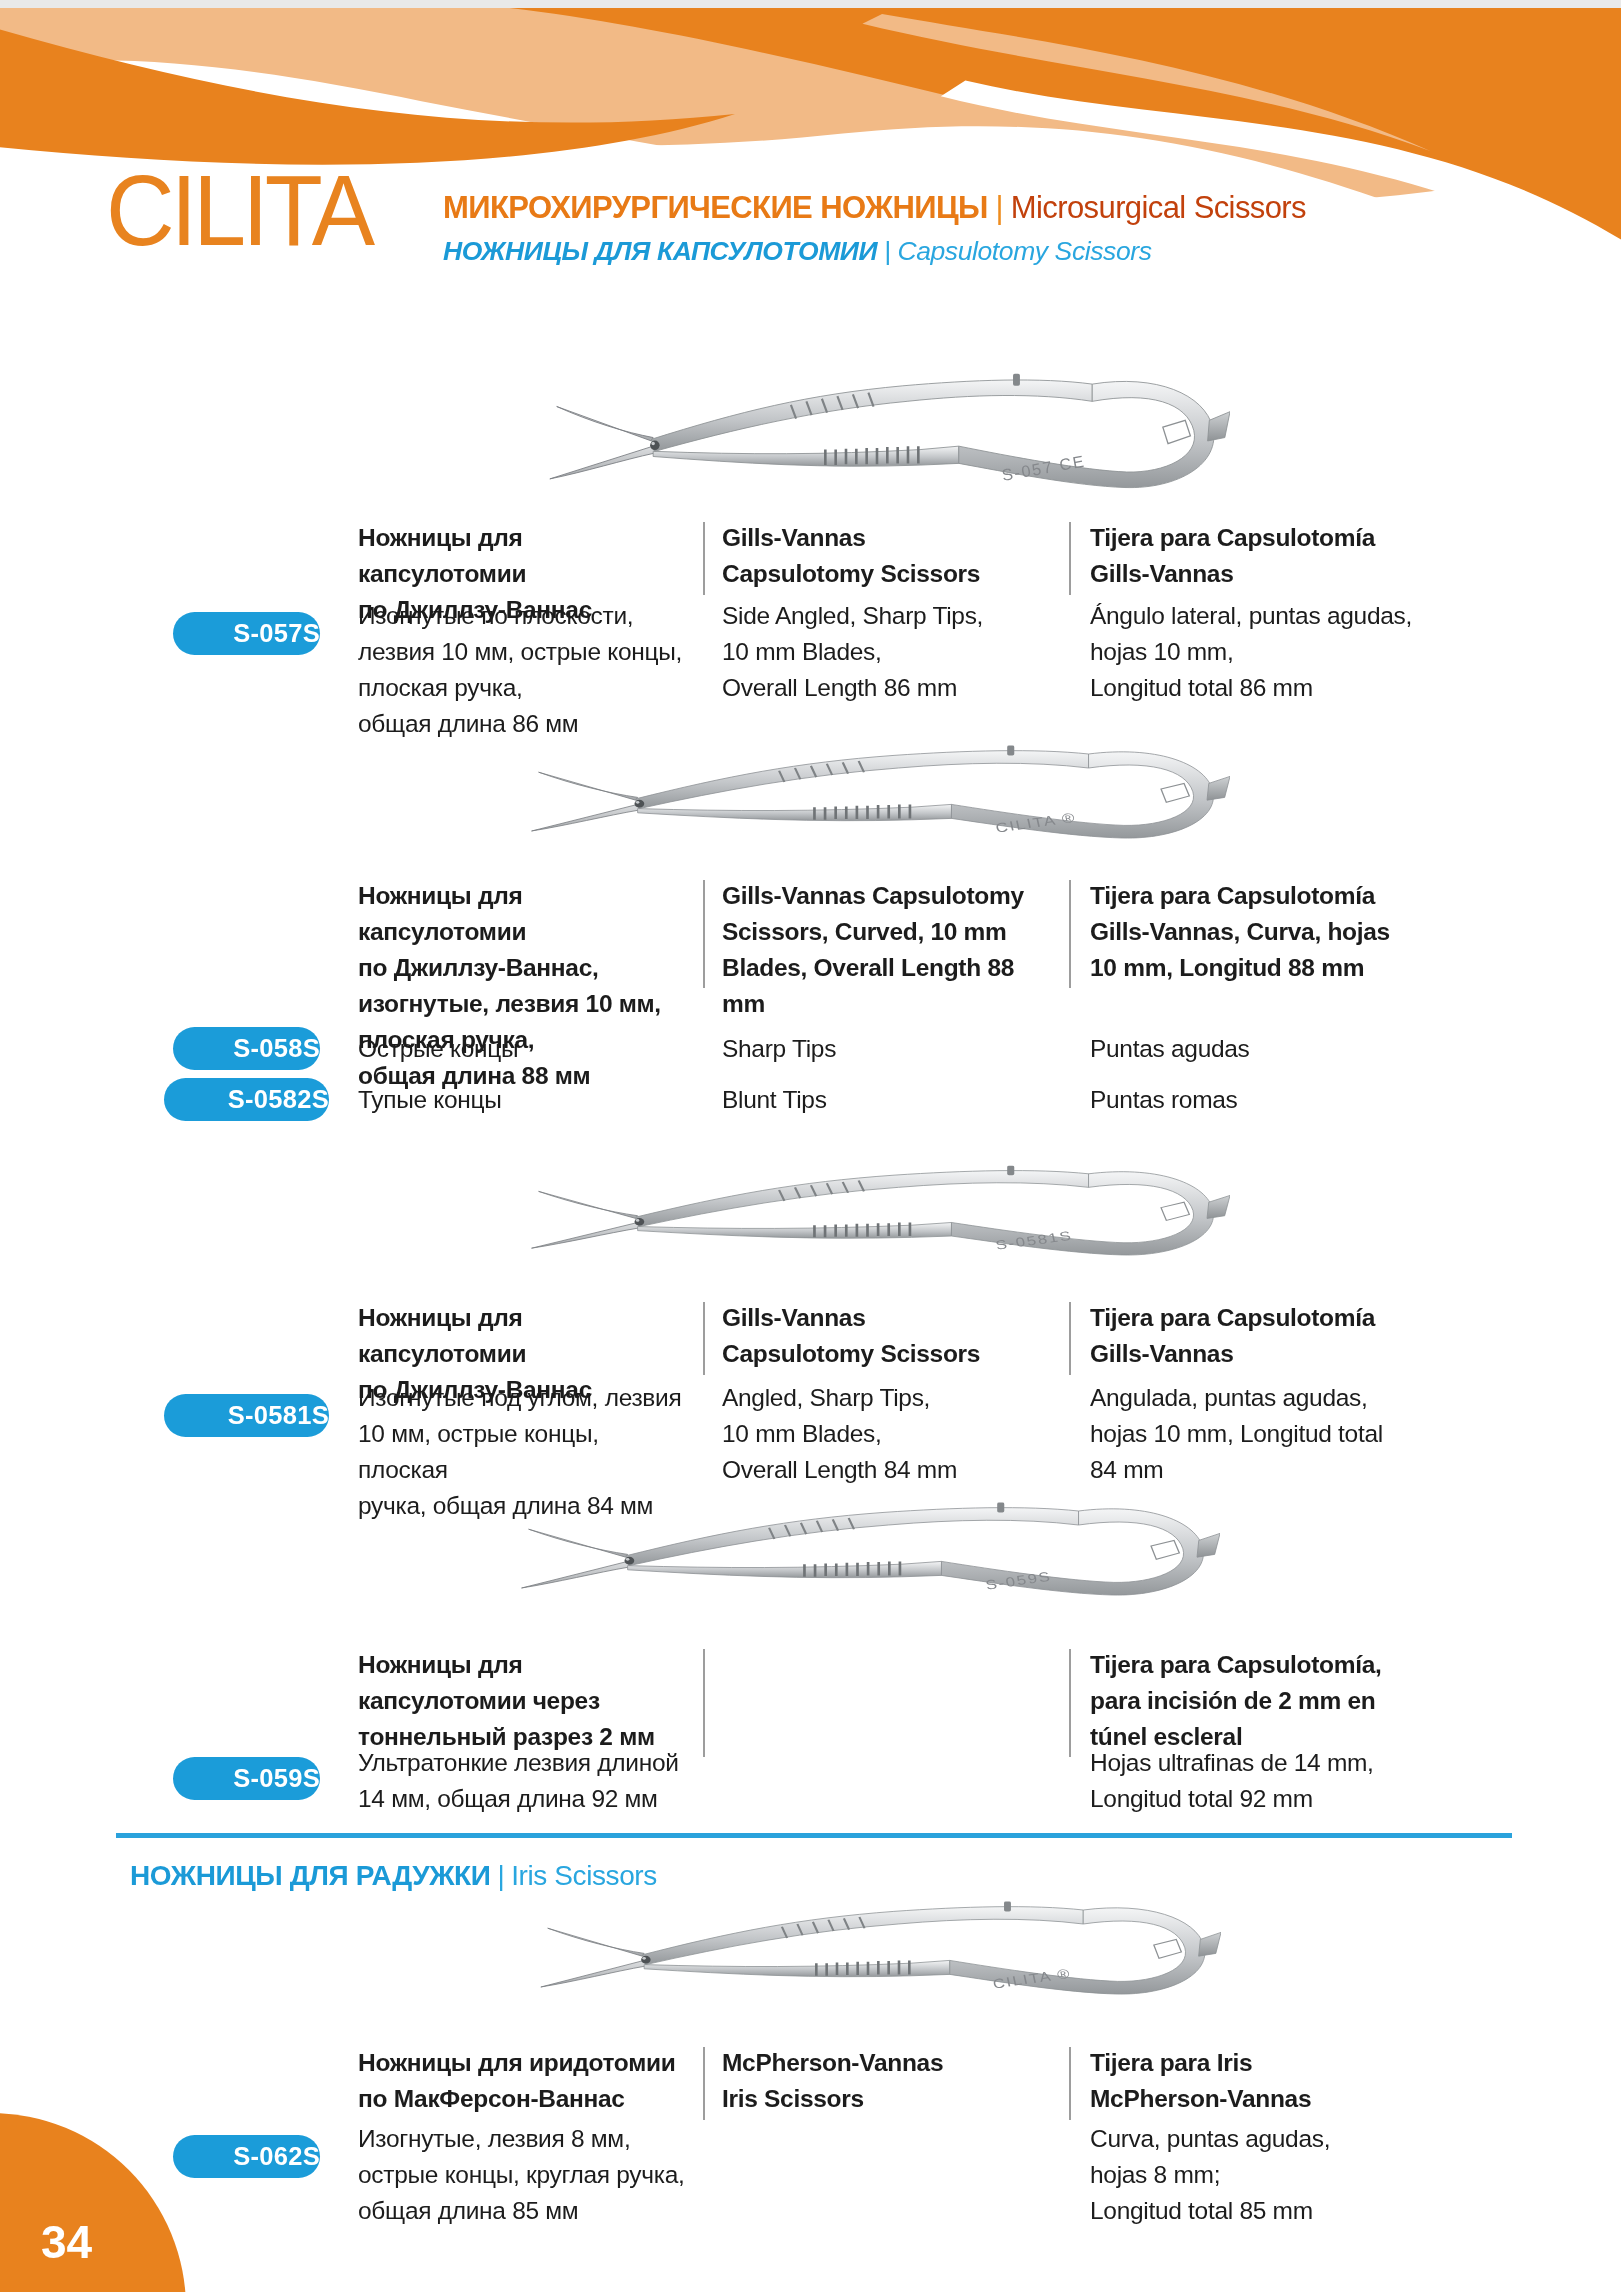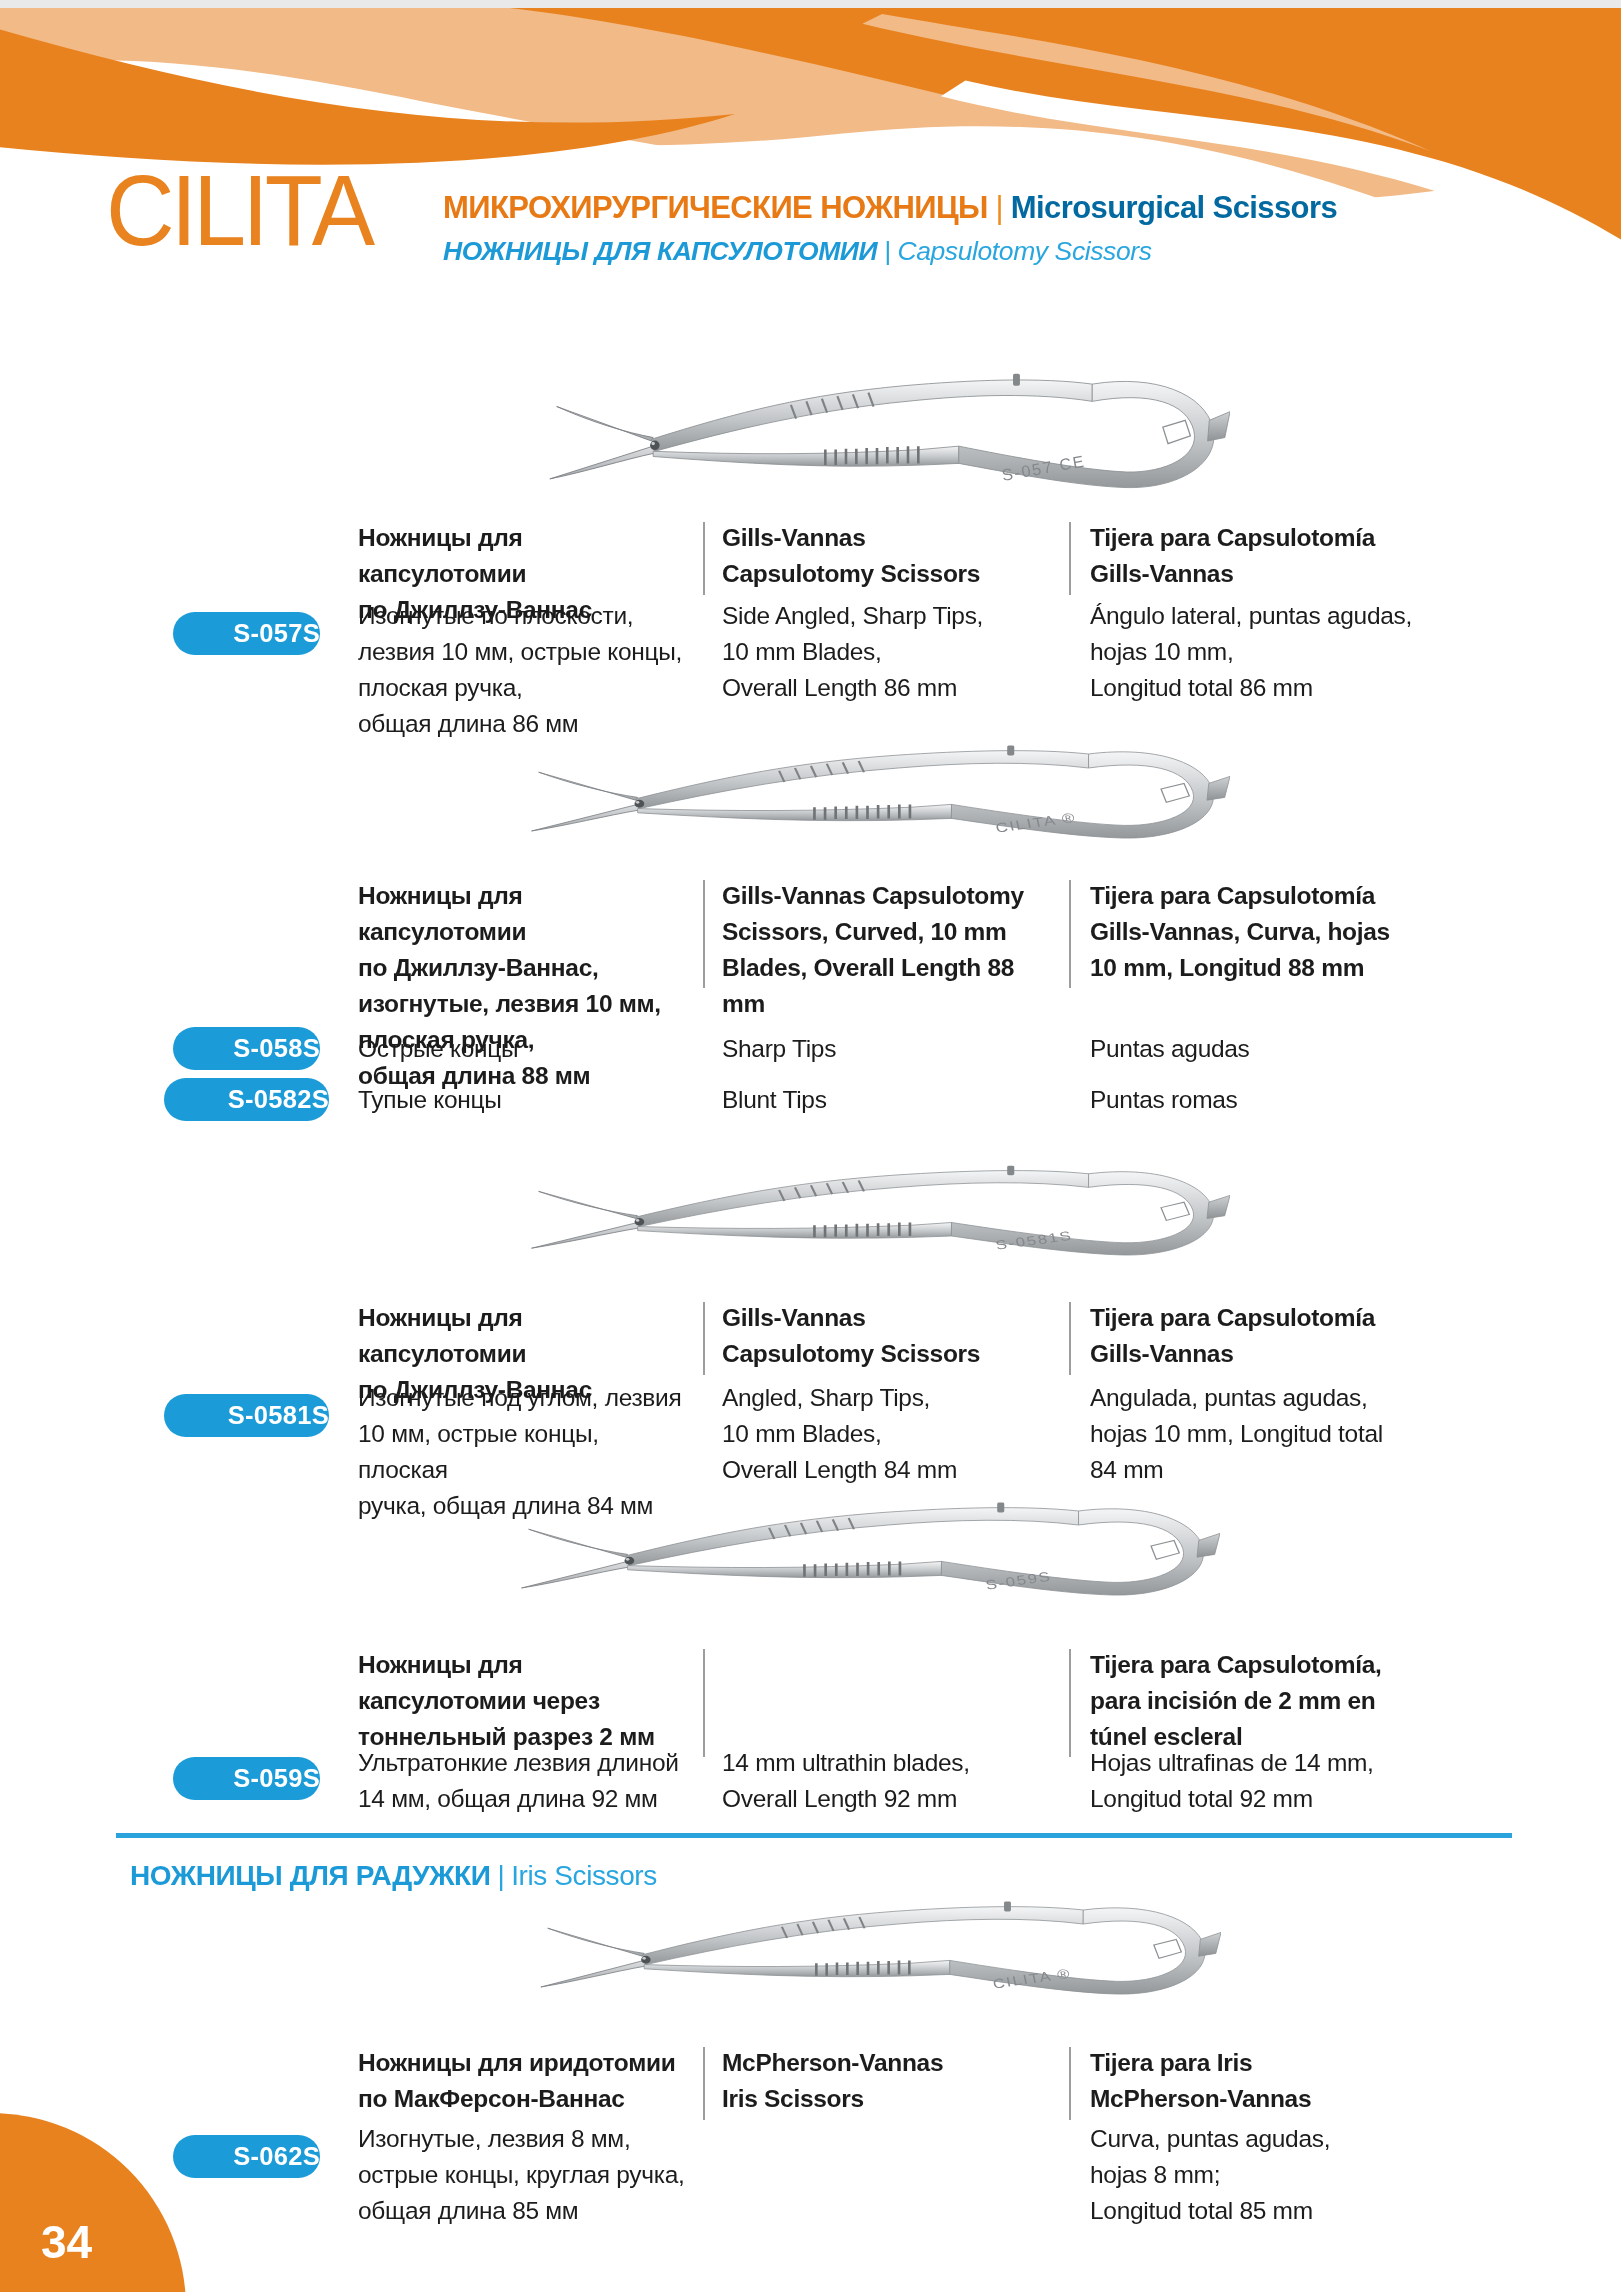--- a/index.html
+++ b/index.html
@@ -5,21 +5,21 @@
   html,body{margin:0;padding:0;background:#e9e9e9;}
   .page{position:relative;width:1621px;height:2293px;margin:8px auto;background:#ffffff;overflow:hidden;
         font-family:"Liberation Sans","DejaVu Sans",sans-serif;color:#1c1c1c;}
   
   .swoosh{position:absolute;left:0;top:0;width:1621px;height:461px;}
   .logo{position:absolute;left:106px;top:145px;font-size:95px;font-weight:normal;color:#E8831F;
         letter-spacing:-3.9px;transform:scaleY(1.06);transform-origin:top left;white-space:nowrap;}
   .h1{position:absolute;left:443px;top:182px;font-size:31px;font-weight:bold;color:#E87A16;
       letter-spacing:-0.6px;white-space:nowrap;}
   .h1 .sep{font-weight:normal;color:#EE8C1E;padding:0 7.8px;}
-  .h1 .reg{font-weight:bold;color:#0369a1;}
+  .h1 .reg{font-weight:normal;color:#c2410c;}
   .h2{position:absolute;left:443px;top:228px;font-size:26.5px;font-weight:bold;color:#1B9AD7;
       letter-spacing:-0.4px;white-space:nowrap;font-style:italic;}
   .h2 .sep{font-weight:normal;color:#29A6DF;padding:0 6.9px;}
   .h2 .reg{font-weight:normal;color:#29A6DF;}
   
   .t{position:absolute;font-size:24.5px;line-height:36px;letter-spacing:-0.3px;white-space:pre-line;color:#1c1c1c;}
   .b{font-weight:bold;}
   .c1{left:358px;width:335px;}
   .c2{left:722px;width:341px;}
   .c3{left:1090px;width:431px;}
@@ -182,22 +182,20 @@
 капсулотомии через
 тоннельный разрез 2 мм</div>
   <div class="vd vd1" style="top:1641px;height:108px"></div>
   <div class="vd vd2" style="top:1641px;height:108px"></div>
   <div class="t c3 b" style="top:1639px">Tijera para Capsulotomía,
 para incisión de 2 mm en
 túnel escleral</div>
   <div class="badge" style="left:173px;top:1749px;width:147px">S-059S</div>
   <div class="t c1" style="top:1737px">Ультратонкие лезвия длиной
 14 мм, общая длина 92 мм</div>
-  <div class="t c2" style="top:1737px">14 mm ultrathin blades,
-Overall Length 92 mm</div>
   <div class="t c3" style="top:1737px">Hojas ultrafinas de 14 mm,
 Longitud total 92 mm</div>
 
   <div class="hr-blue"></div>
   <div class="sec"><span>НОЖНИЦЫ ДЛЯ РАДУЖКИ</span><span class="sep">|</span><span class="reg">Iris Scissors</span></div>
 
   <svg class="scissors" style="left:515px;top:1867px;width:706px;height:147px" viewBox="0 0 820 210" preserveAspectRatio="none">
     <use href="#sc"></use>
     <text class="engrave" x="555" y="152" transform="rotate(-10 615 150)">CILITA ®</text>
   </svg>

